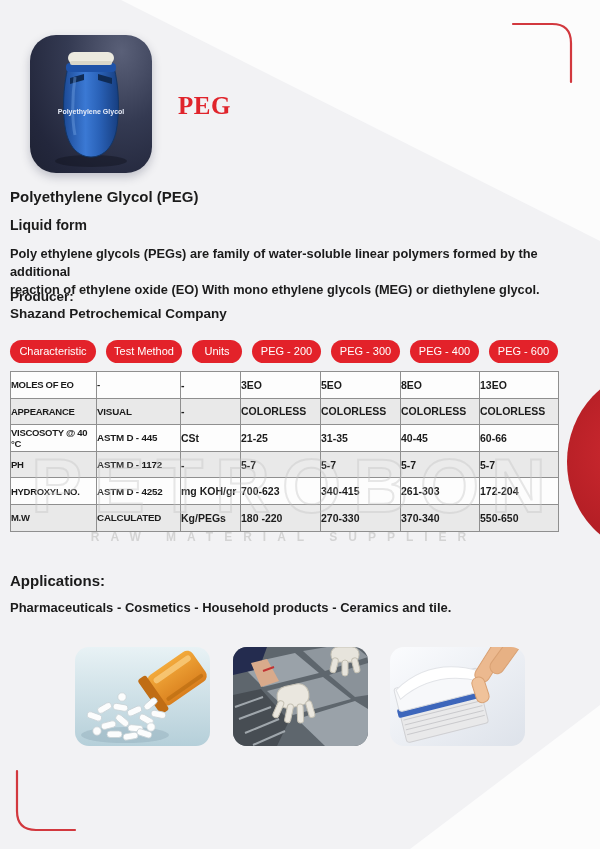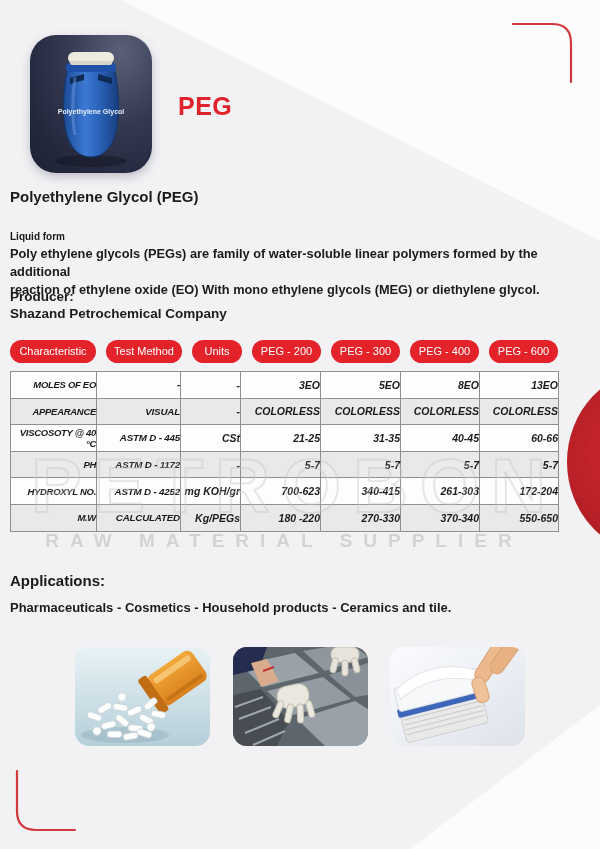--- a/index.html
+++ b/index.html
@@ -11,49 +11,49 @@
         clip-path:polygon(121px 0,600px 0,600px 241px);}
   .band-bottom{left:0;top:589px;width:600px;height:260px;background:rgba(255,255,255,.72);
         clip-path:polygon(410px 260px,600px 116px,600px 260px);}
 
   .drum-card{position:absolute;left:30px;top:35px;width:122px;height:138px;border-radius:26px;
         background:radial-gradient(ellipse at 75% 12%, #5a6078 0%, #343a52 42%, #23273c 78%, #1e2233 100%);
         box-shadow:0 4px 10px rgba(40,45,70,.25);}
   .drum-card svg{display:block;width:122px;height:138px;}
 
   .peg-title{position:absolute;left:178px;top:92px;font-size:25px;font-weight:800;
-        letter-spacing:.5px;color:var(--title-red,#e0242b);}
+        letter-spacing:.5px;color:var(--title-red,#e0242b);font-family:Liberation Serif, serif;}
 
   .h1{position:absolute;left:10px;top:188px;font-size:15px;font-weight:800;}
-  .h2{position:absolute;left:10px;top:217px;font-size:10px;font-weight:800;margin-top:14px;}
+  .h2{position:absolute;left:10px;top:217px;font-size:14px;font-weight:800;}
   .description{position:absolute;left:10px;top:245px;width:585px;font-size:12.8px;
         font-weight:700;line-height:18px;white-space:pre-line;}
   .producer-label{position:absolute;left:10px;top:289px;font-size:13.5px;font-weight:800;}
   .producer-name{position:absolute;left:10px;top:306px;font-size:13.5px;font-weight:700;}
 
   .pill-row{position:absolute;left:0;top:340px;width:600px;height:23px;}
   .pill{position:absolute;top:0;height:23px;border-radius:12px;background:var(--accent-red,#e3222a);
         color:#fff;font-size:11px;font-weight:400;line-height:23px;text-align:center;}
   .p0{left:10px;width:86px}.p1{left:106px;width:76px}.p2{left:192px;width:50px}
   .p3{left:252px;width:69px}.p4{left:331px;width:69px}.p5{left:410px;width:69px}.p6{left:489px;width:69px}
 
   table.spec{position:absolute;left:10px;top:371px;width:548px;border-collapse:collapse;table-layout:fixed;}
-  table.spec td{border:1px solid var(--table-border,#8f8f8f);height:25.6px;text-align:right;
-        vertical-align:middle;font-size:10.5px;font-weight:700;color:var(--text-dark,#1b1b1b);padding:0;font-style:italic;}
+  table.spec td{border:1px solid var(--table-border,#8f8f8f);height:25.6px;text-align:left;
+        vertical-align:middle;font-size:10.5px;font-weight:700;color:var(--text-dark,#1b1b1b);padding:0;}
   table.spec tr:nth-child(odd) td{background:var(--row-base,#fdfdfd);}
   table.spec tr:nth-child(even) td{background:var(--row-alt,#e9e9e9);}
   table.spec td:first-child{font-size:9.5px;letter-spacing:-.3px;}
   table.spec td:nth-child(2){font-size:9.8px;letter-spacing:-.2px;}
 
   .watermark{position:absolute;left:10px;top:444px;width:548px;text-align:right;
         font-size:76px;font-weight:800;letter-spacing:12px;line-height:84px;
         color:rgba(255,255,255,.22);-webkit-text-stroke:2px var(--watermark,#c7c7c7);
         opacity:.42;pointer-events:none;white-space:nowrap;}
   .watermark-sub{position:absolute;left:10px;top:530px;width:548px;text-align:center;
-        font-size:19px;font-weight:700;letter-spacing:11px;color:#c9c9c9;opacity:.75;pointer-events:none;}
+        font-size:12px;font-weight:700;letter-spacing:11px;color:#c9c9c9;opacity:.75;pointer-events:none;}
 
   .apps-label{position:absolute;left:10px;top:572px;font-size:15px;font-weight:800;}
   .apps-text{position:absolute;left:10px;top:600px;font-size:13px;font-weight:700;}
 
   .photo{position:absolute;top:647px;width:135px;height:99px;border-radius:14px;overflow:hidden;}
   .photo svg{display:block;width:135px;height:99px;}
   .ph1{left:75px}.ph2{left:233px}.ph3{left:390px}
 
   .deco{position:absolute;left:0;top:0;pointer-events:none;}
 </style>

